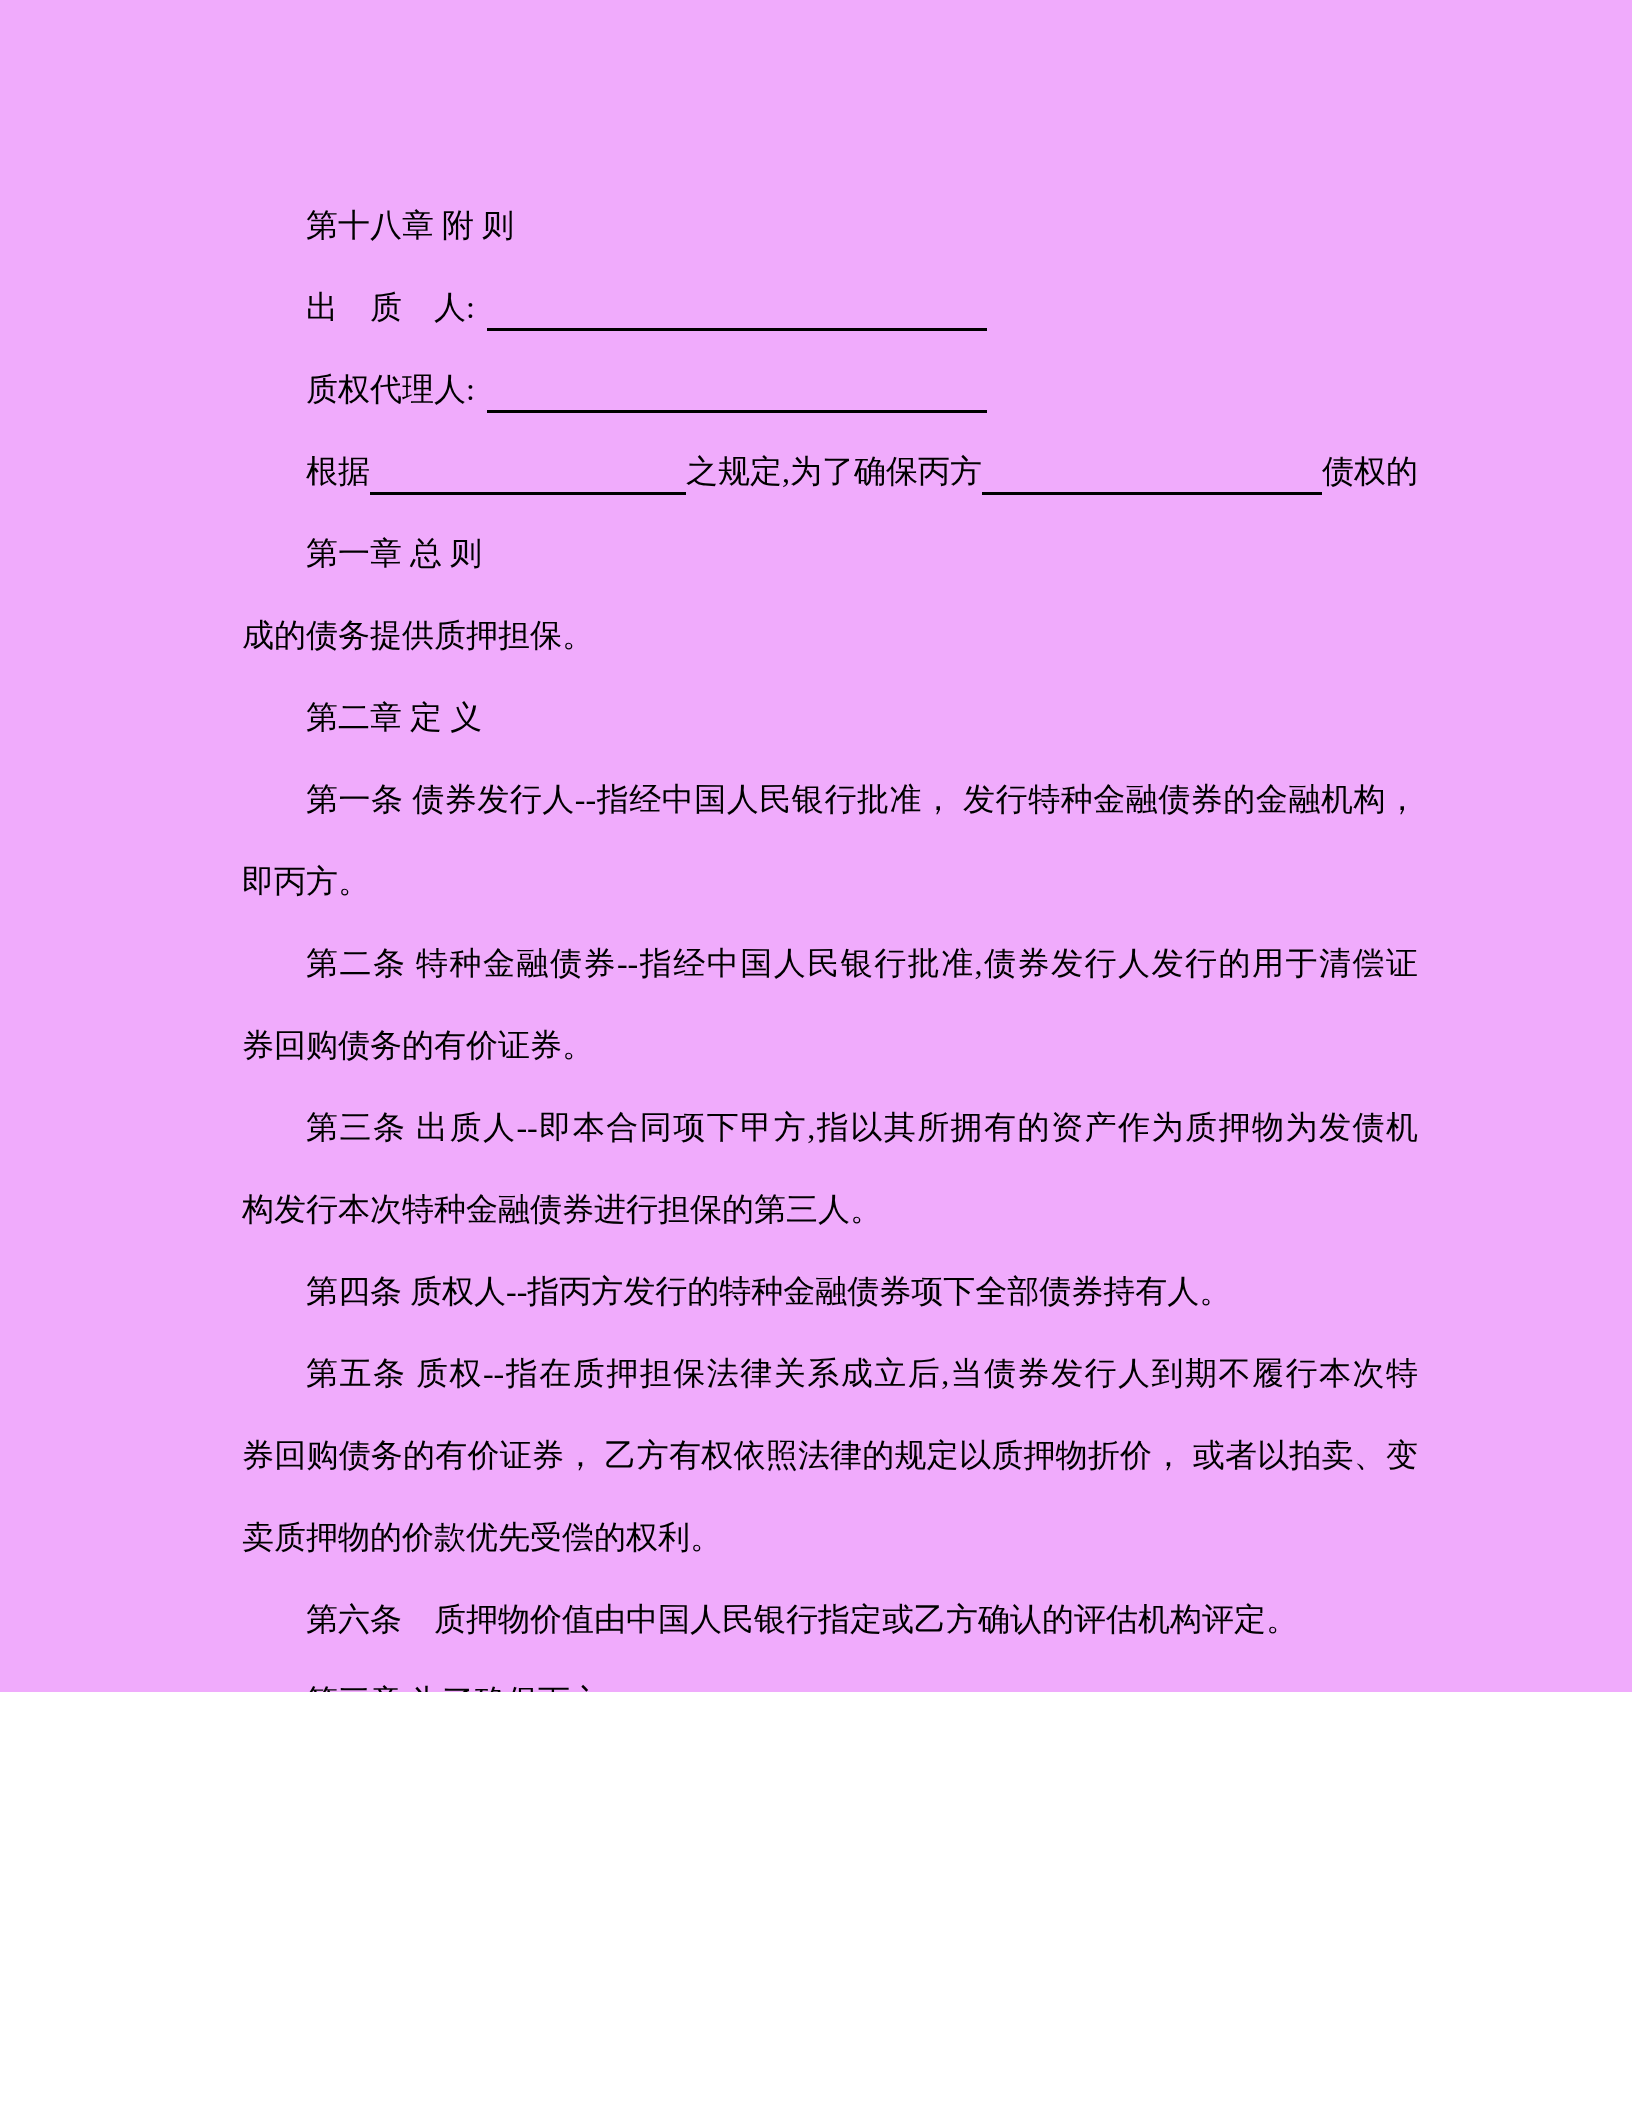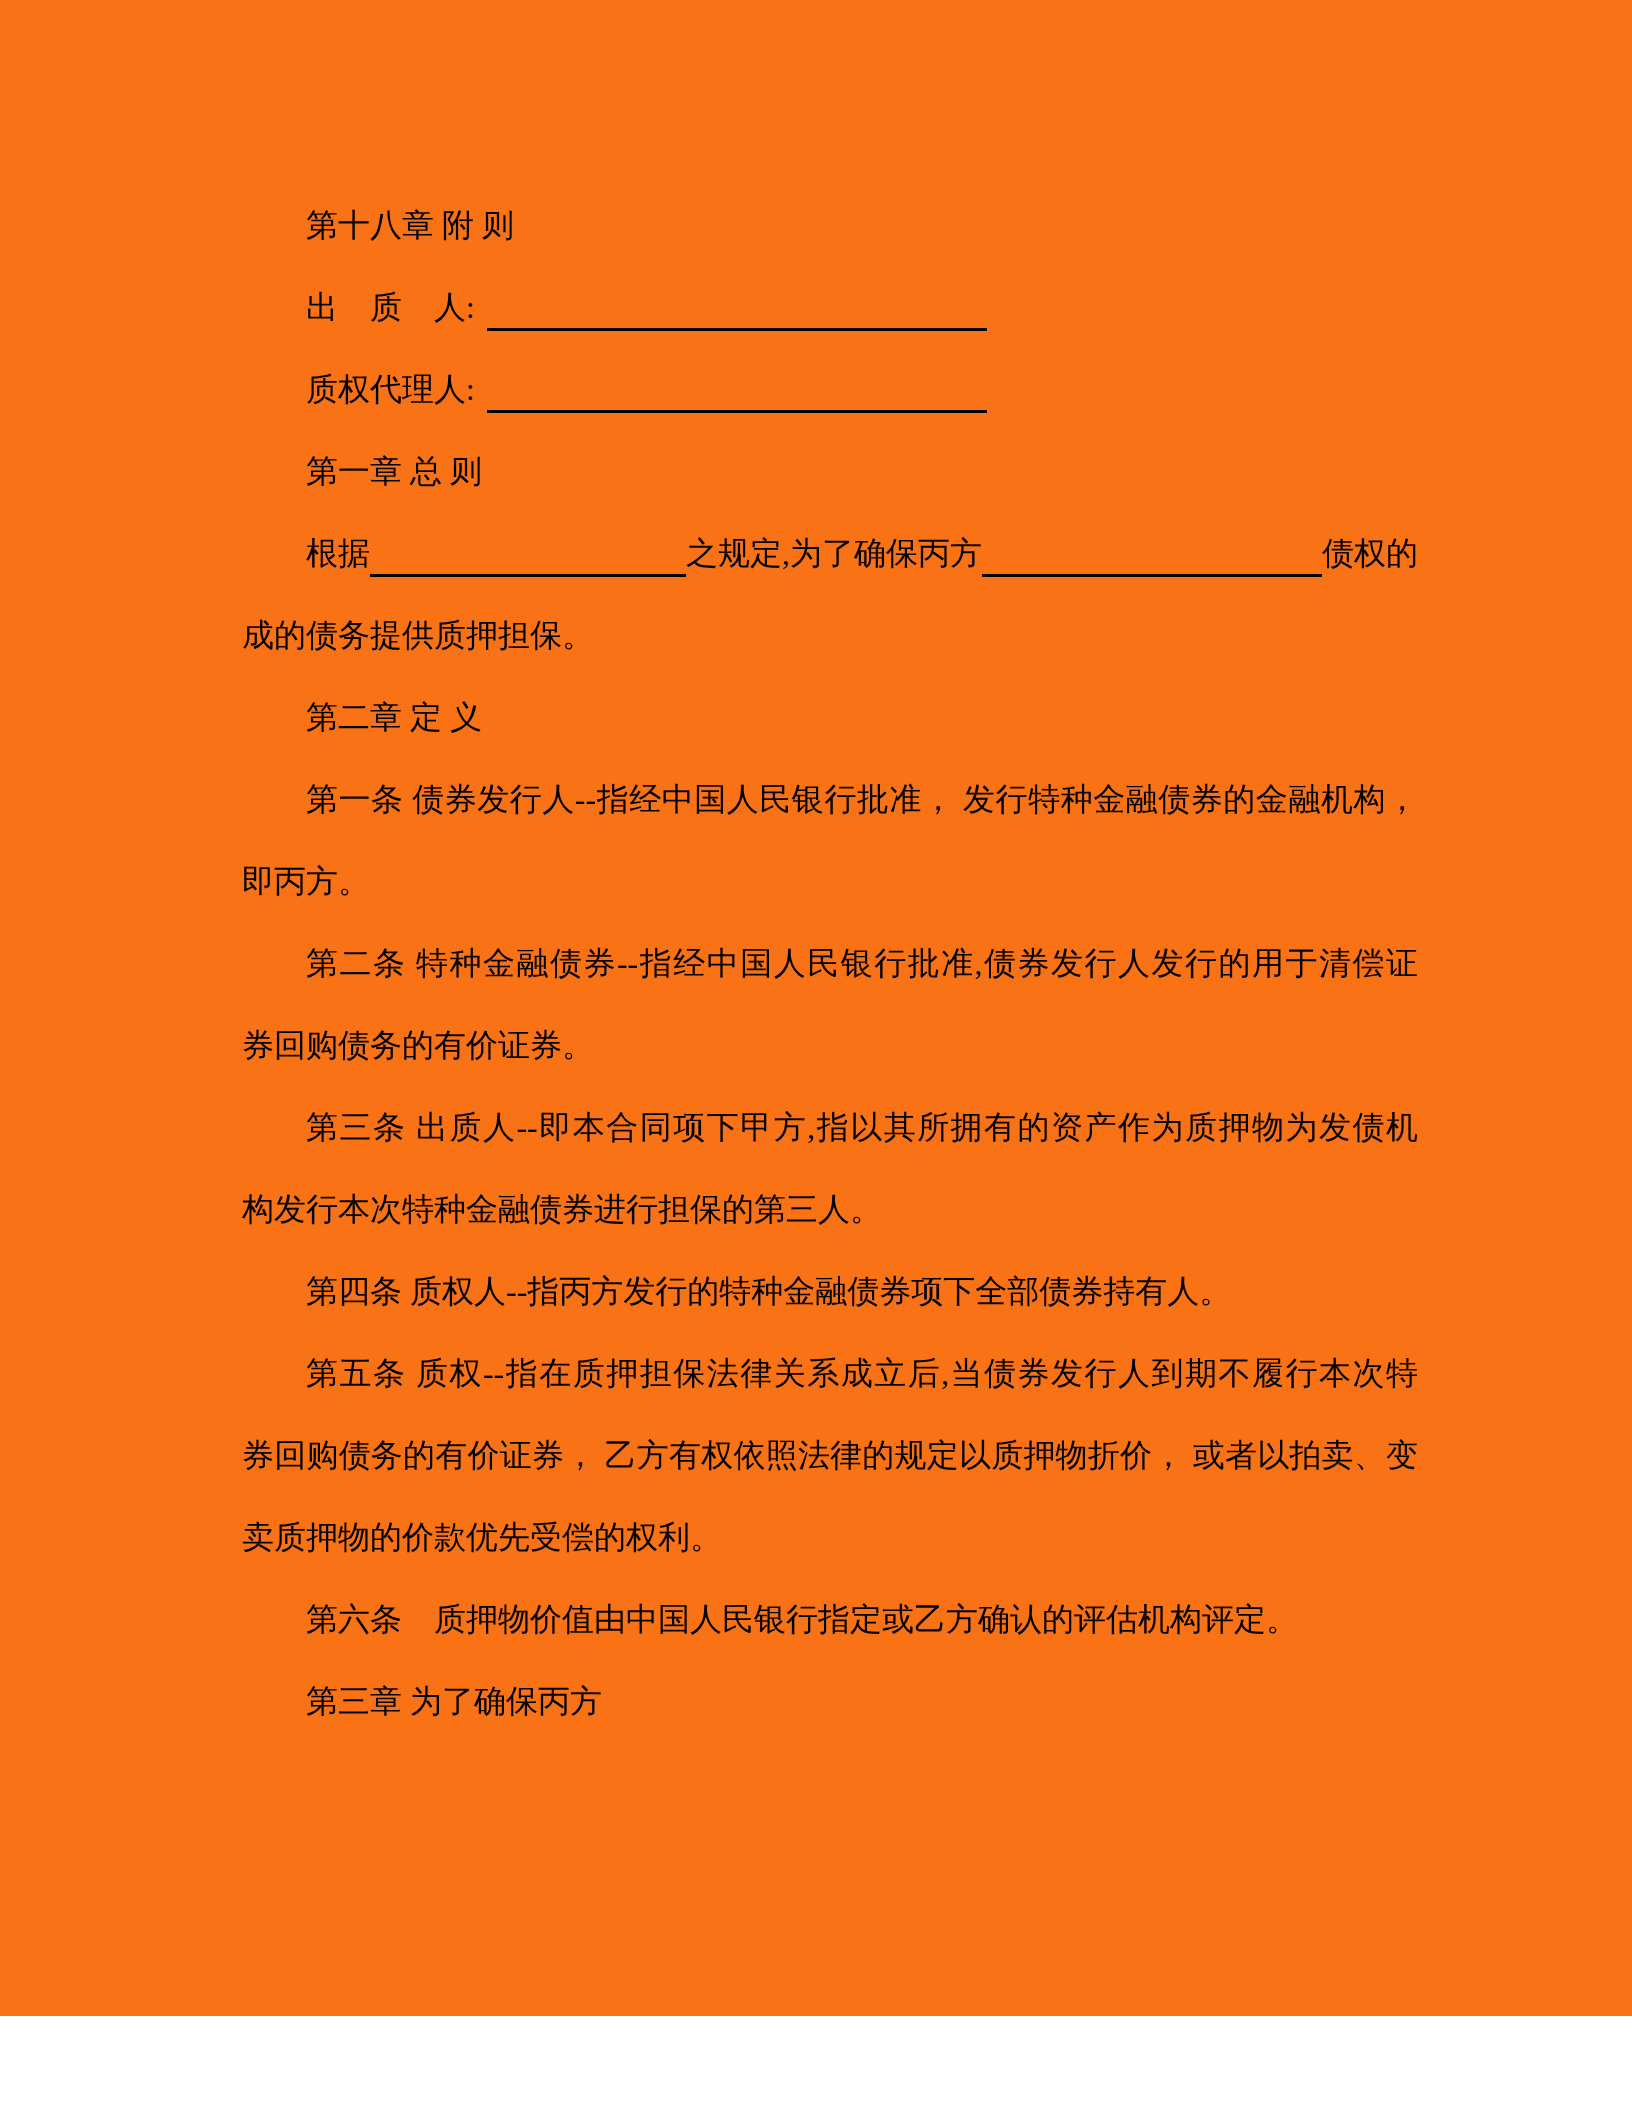--- a/index.html
+++ b/index.html
@@ -3,22 +3,22 @@
 <meta charset="utf-8">
 <style>
   html, body {
     margin: 0;
     padding: 0;
     background: #ffffff;
   }
   .page {
     position: relative;
     width: 1632px;
-    height: 2016px;
-    background: #f97316;
+    height: 1692px;
+    background: #f0abfc;
     color: #000000;
     font-family: "Liberation Serif", "DejaVu Serif", serif;
     overflow: hidden;
   }
   .content {
     position: absolute;
     left: 242px;
     top: 184px;
     width: 1176px;
   }
@@ -70,28 +70,28 @@
   <div class="content">
       <div class="line indent">第十八章 附 则</div>
       <div class="line indent flexline">
         <span class="seg-text">出　质　人:</span>
         <span class="blank fixed" style="width: 500px;"></span>
       </div>
       <div class="line indent flexline">
         <span class="seg-text">质权代理人:</span>
         <span class="blank fixed" style="width: 500px;"></span>
       </div>
-      <div class="line indent">第一章 总 则</div>
       <div class="line indent flexline">
         <span class="seg-text">根据</span>
         <span class="blank grow" style="flex-basis: 282px;"></span>
         <span class="seg-text">之规定,为了确保丙方</span>
         <span class="blank grow" style="flex-basis: 306px;"></span>
         <span class="seg-text">债权的</span>
       </div>
+      <div class="line indent">第一章 总 则</div>
       <div class="line">成的债务提供质押担保。</div>
       <div class="line indent">第二章 定 义</div>
       <div class="line indent justify">第一条 债券发行人--指经中国人民银行批准， 发行特种金融债券的金融机构，</div>
       <div class="line">即丙方。</div>
       <div class="line indent justify">第二条 特种金融债券--指经中国人民银行批准,债券发行人发行的用于清偿证</div>
       <div class="line">券回购债务的有价证券。</div>
       <div class="line indent justify">第三条 出质人--即本合同项下甲方,指以其所拥有的资产作为质押物为发债机</div>
       <div class="line">构发行本次特种金融债券进行担保的第三人。</div>
       <div class="line indent">第四条 质权人--指丙方发行的特种金融债券项下全部债券持有人。</div>
       <div class="line indent justify">第五条 质权--指在质押担保法律关系成立后,当债券发行人到期不履行本次特</div>

